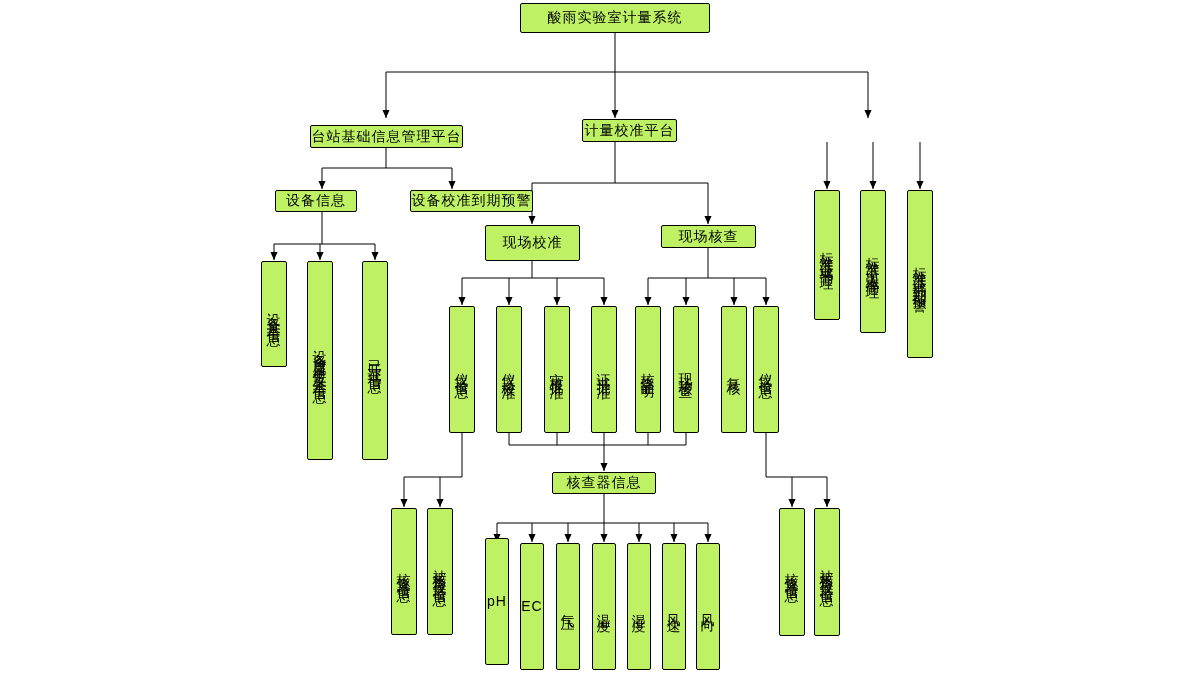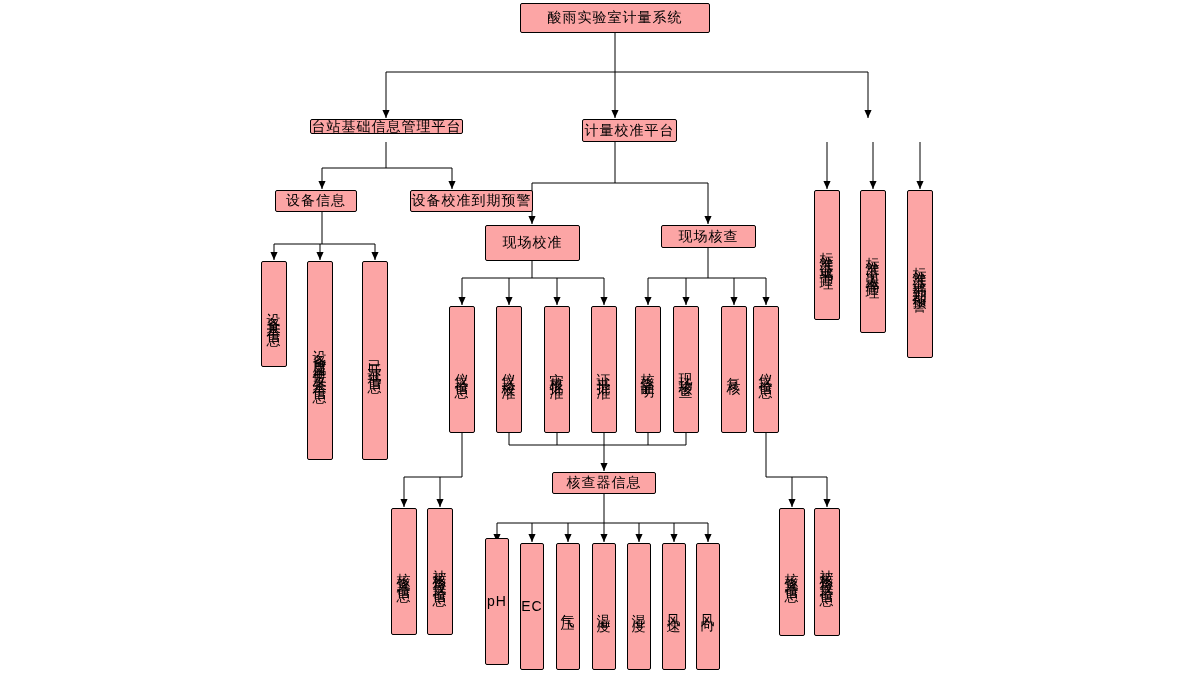--- a/index.html
+++ b/index.html
@@ -8,21 +8,21 @@
     width:1200px; height:675px;
     font-family:"Liberation Sans","DejaVu Sans",sans-serif;
     color:#000;
   }
   #canvas { position:relative; width:1200px; height:675px; background:#fff; overflow:hidden; }
   #connectors { position:absolute; left:0; top:0; }
   #connectors .ln { stroke:#000; stroke-width:1; fill:none; }
   #connectors .ar { stroke:#000; stroke-width:1; }
   .node {
     position:absolute;
-    background:#fca5a5;
+    background:#bef264;
     border:1px solid #000;
     border-radius:2px;
     display:flex; align-items:center; justify-content:center;
     font-size:14px; line-height:1.1; text-align:left;
     letter-spacing:1px;
     white-space:nowrap;
     overflow:hidden;
   }
   .node.v {
     writing-mode:vertical-rl;
@@ -84,21 +84,21 @@
     <line class="ar" x1="674" y1="523" x2="674" y2="542" marker-end="url(#arr)"></line>
     <line class="ar" x1="708" y1="523" x2="708" y2="542" marker-end="url(#arr)"></line>
     <line class="ar" x1="792" y1="477" x2="792" y2="507" marker-end="url(#arr)"></line>
     <line class="ar" x1="827" y1="477" x2="827" y2="507" marker-end="url(#arr)"></line>
     <line class="ar" x1="827" y1="142" x2="827" y2="189" marker-end="url(#arr)"></line>
     <line class="ar" x1="873" y1="142" x2="873" y2="189" marker-end="url(#arr)"></line>
     <line class="ar" x1="920" y1="142" x2="920" y2="189" marker-end="url(#arr)"></line>
   </svg>
 
   <div class="node" style="left:520px;top:3px;width:190px;height:30px">酸雨实验室计量系统</div>
-  <div class="node" style="left:310px;top:119px;width:153px;height:15px">台站基础信息管理平台</div>
+  <div class="node" style="left:310px;top:125px;width:153px;height:23px">台站基础信息管理平台</div>
   <div class="node" style="left:582px;top:119px;width:95px;height:23px">计量校准平台</div>
   <div class="node" style="left:275px;top:190px;width:82px;height:22px">设备信息</div>
   <div class="node" style="left:410px;top:190px;width:123px;height:22px">设备校准到期预警</div>
   <div class="node" style="left:485px;top:225px;width:95px;height:36px">现场校准</div>
   <div class="node" style="left:661px;top:225px;width:95px;height:23px">现场核查</div>
   <div class="node" style="left:552px;top:472px;width:104px;height:22px">核查器信息</div>
 
   <div class="node v" style="left:261px;top:261px;width:26px;height:106px">设备基本信息</div>
   <div class="node v" style="left:307px;top:261px;width:26px;height:199px">设备所属单位及基本信息</div>
   <div class="node v" style="left:362px;top:261px;width:26px;height:199px">已开证书信息</div>

